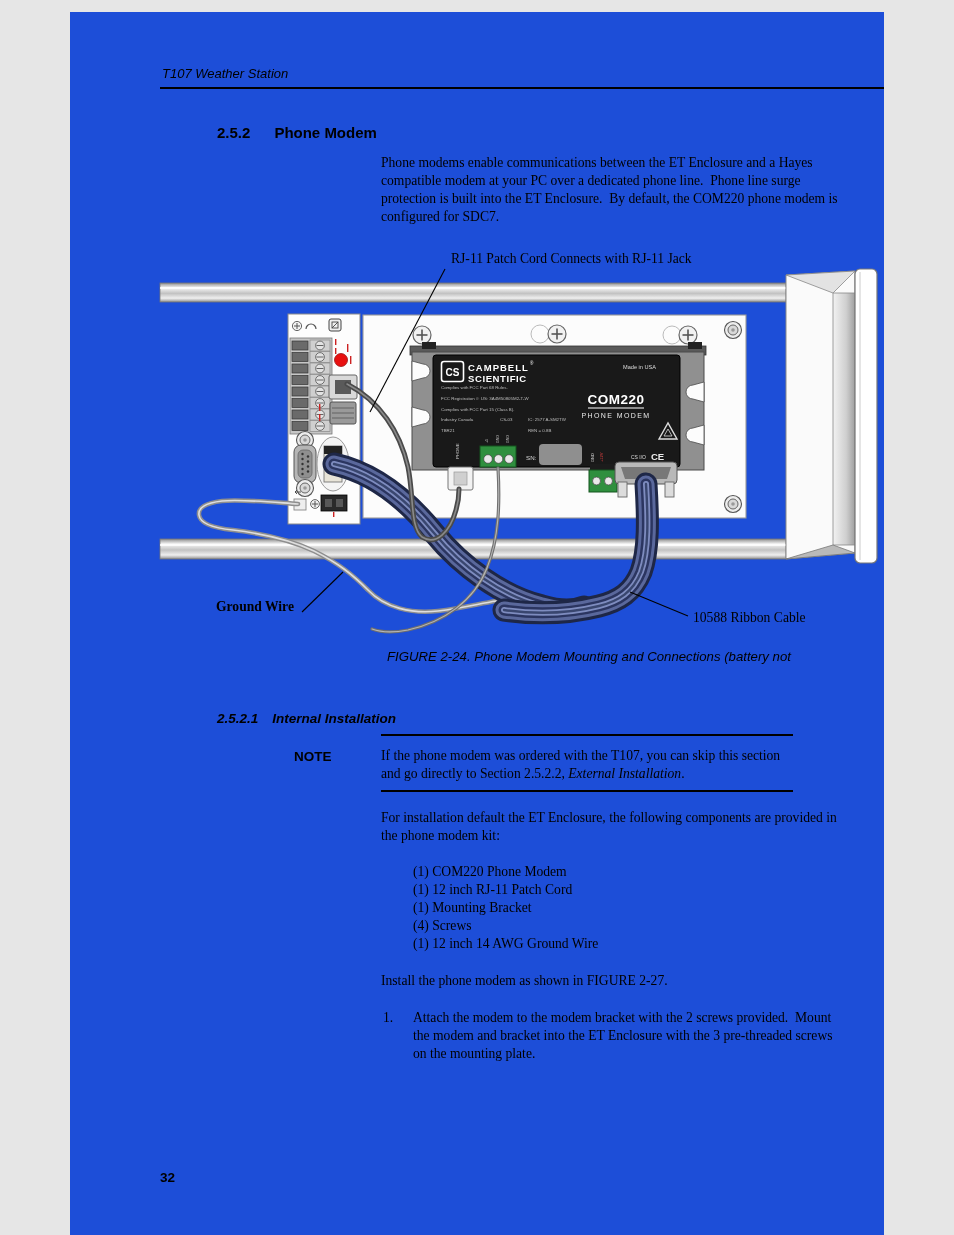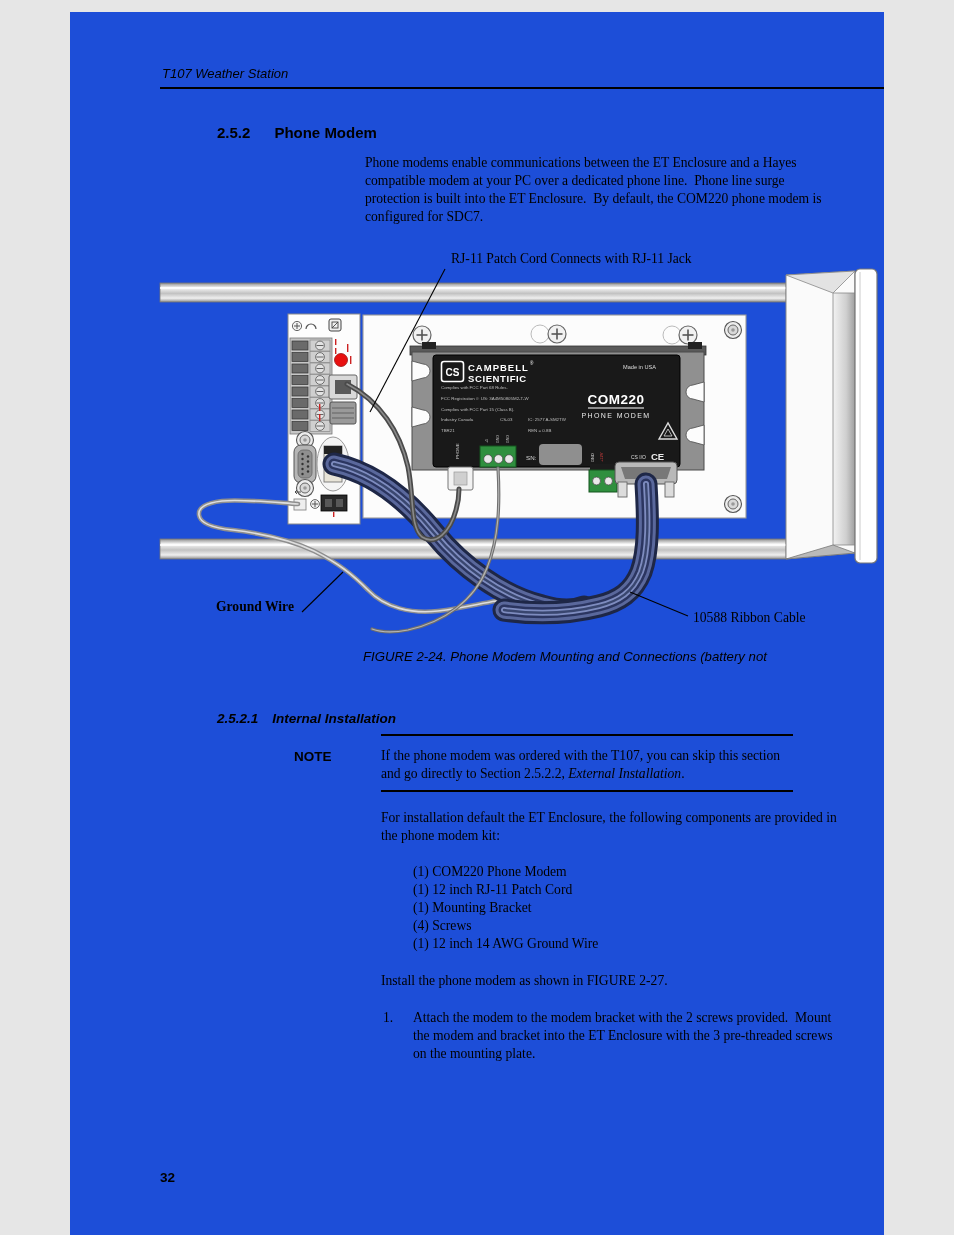--- a/index.html
+++ b/index.html
@@ -23,21 +23,21 @@
 
 <div class="page">
 
   <div class="abs sans it" style="left:92px;top:54px;font-size:13px;">T107 Weather Station</div>
   <div class="abs rule" style="left:90px;top:75px;width:866px;"></div>
 
   <div class="abs sans b" style="left:147px;top:112px;font-size:15px;">
     <span>2.5.2</span><span style="display:inline-block;width:24px;"></span><span>Phone Modem</span>
   </div>
 
-  <div class="abs body-text" style="left:295px;top:142px;width:468px;">Phone modems enable communications between the ET Enclosure and a Hayes compatible modem at your PC over a dedicated phone line.  Phone line surge protection is built into the ET Enclosure.  By default, the COM220 phone modem is configured for SDC7.</div>
+  <div class="abs body-text" style="left:311px;top:142px;width:468px;">Phone modems enable communications between the ET Enclosure and a Hayes compatible modem at your PC over a dedicated phone line.  Phone line surge protection is built into the ET Enclosure.  By default, the COM220 phone modem is configured for SDC7.</div>
 
   <svg class="abs" style="left:0;top:228px;" width="954" height="412" viewBox="0 228 954 412">
     <defs>
       <linearGradient id="railGrad" x1="0" y1="0" x2="0" y2="1">
         <stop offset="0" stop-color="#8f8f8f"></stop>
           <stop offset="0.25" stop-color="#f7f7f7"></stop>
         <stop offset="0.55" stop-color="#c2c2c2"></stop>
           <stop offset="0.8" stop-color="#efefef"></stop>
         <stop offset="1" stop-color="#909090"></stop>
       </linearGradient>
@@ -298,21 +298,21 @@
       <line x1="375" y1="257" x2="300" y2="400"></line>
       <line x1="232" y1="600" x2="273" y2="560"></line>
       <line x1="618" y1="604" x2="560" y2="580"></line>
     </g>
   </svg>
 
   <div class="abs callout" style="left:381px;top:239px;">RJ-11 Patch Cord Connects with RJ-11 Jack</div>
   <div class="abs callout" style="left:146px;top:587px;font-weight:bold;">Ground Wire</div>
   <div class="abs callout" style="left:623px;top:598px;">10588 Ribbon Cable</div>
 
-  <div class="abs" style="left:293px;top:636px;">
+  <div class="abs" style="left:317px;top:636px;">
     <div class="caption">FIGURE 2-24.  Phone Modem Mounting and Connections (battery not</div>
   </div>
 
   <div class="abs sans b it" style="left:147px;top:699px;font-size:13.5px;">
     <span>2.5.2.1</span><span style="display:inline-block;width:14px;"></span><span>Internal Installation</span>
   </div>
 
   <div class="abs rule" style="left:311px;top:722px;width:412px;"></div>
   <div class="abs sans b" style="left:224px;top:737px;font-size:13.5px;">NOTE</div>
   <div class="abs body-text" style="left:311px;top:735px;width:414px;"><span>If the phone modem was ordered with the T107, you can skip this section and go directly to Section 2.5.2.2, </span><span class="it">External Installation</span><span>.</span></div>

